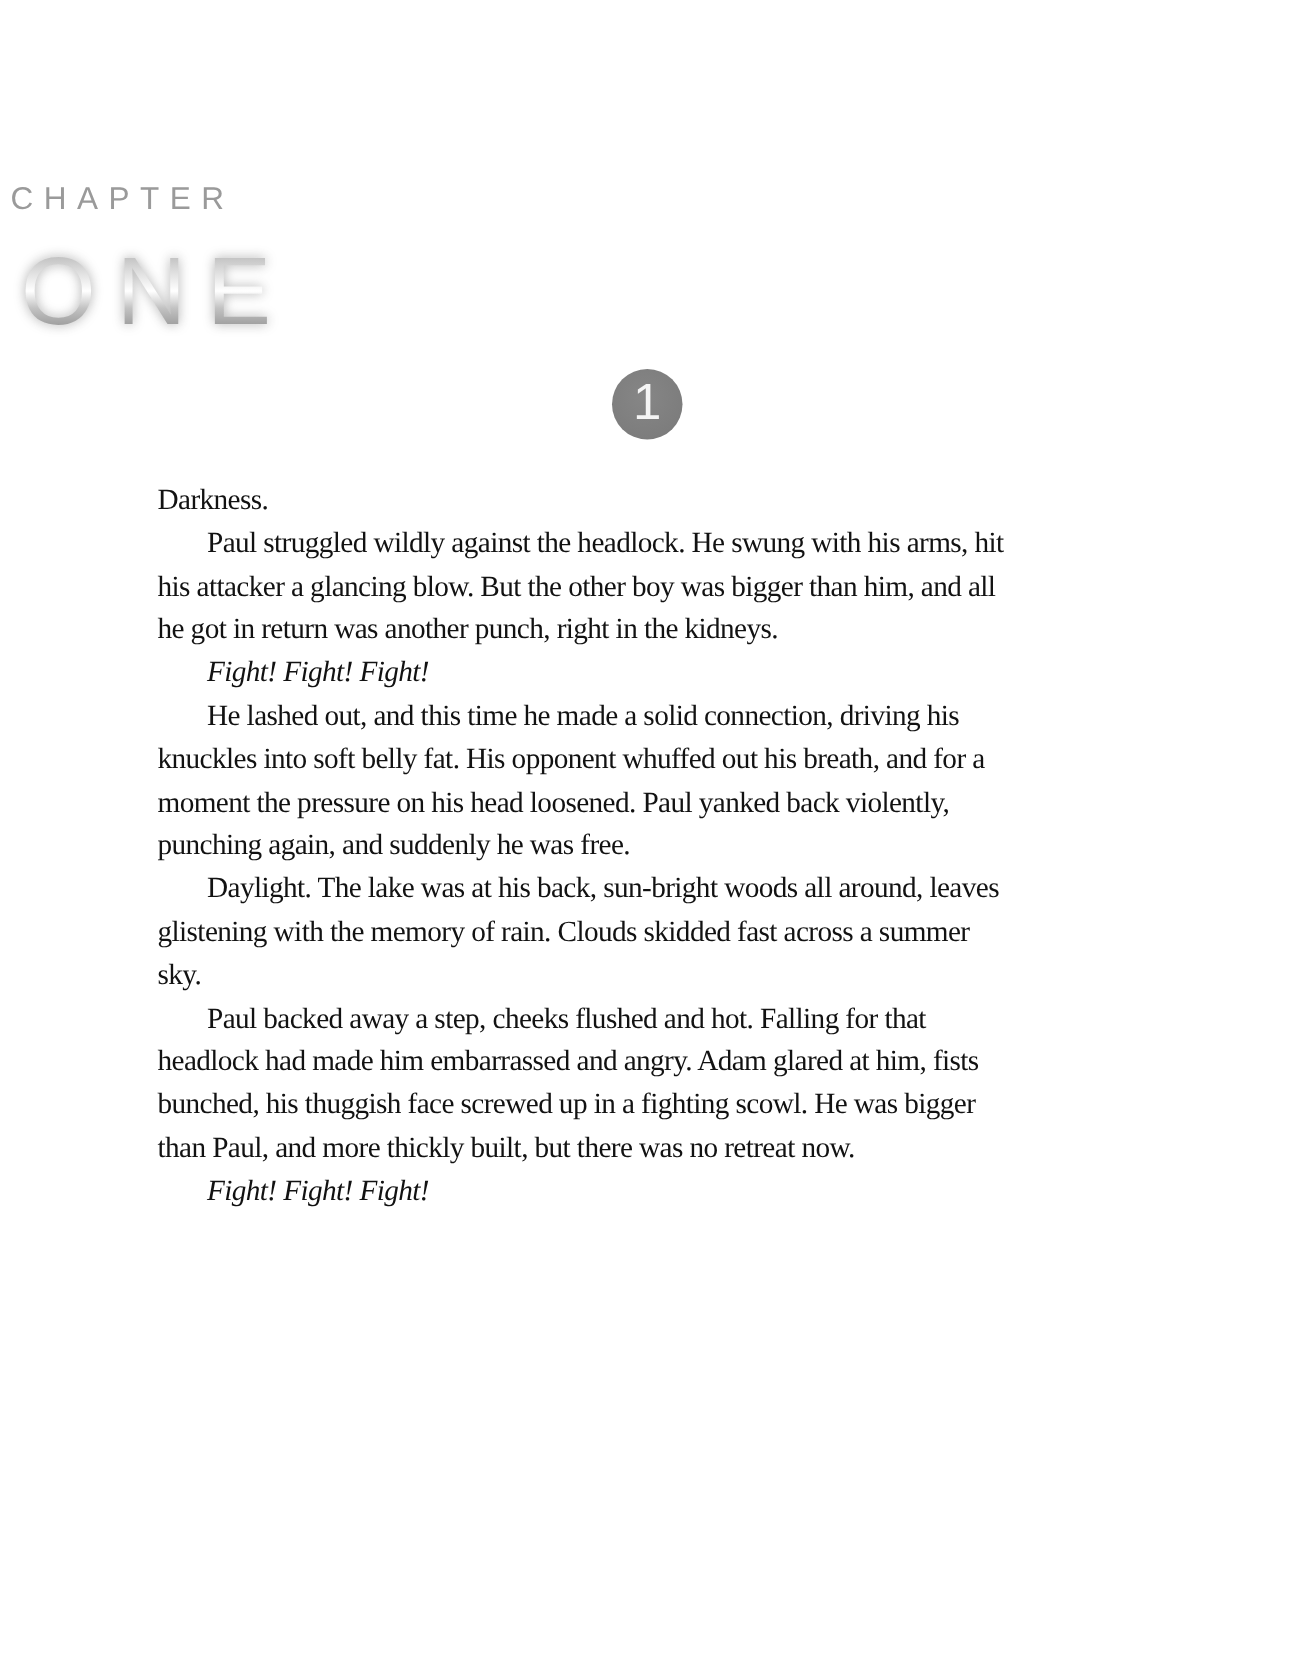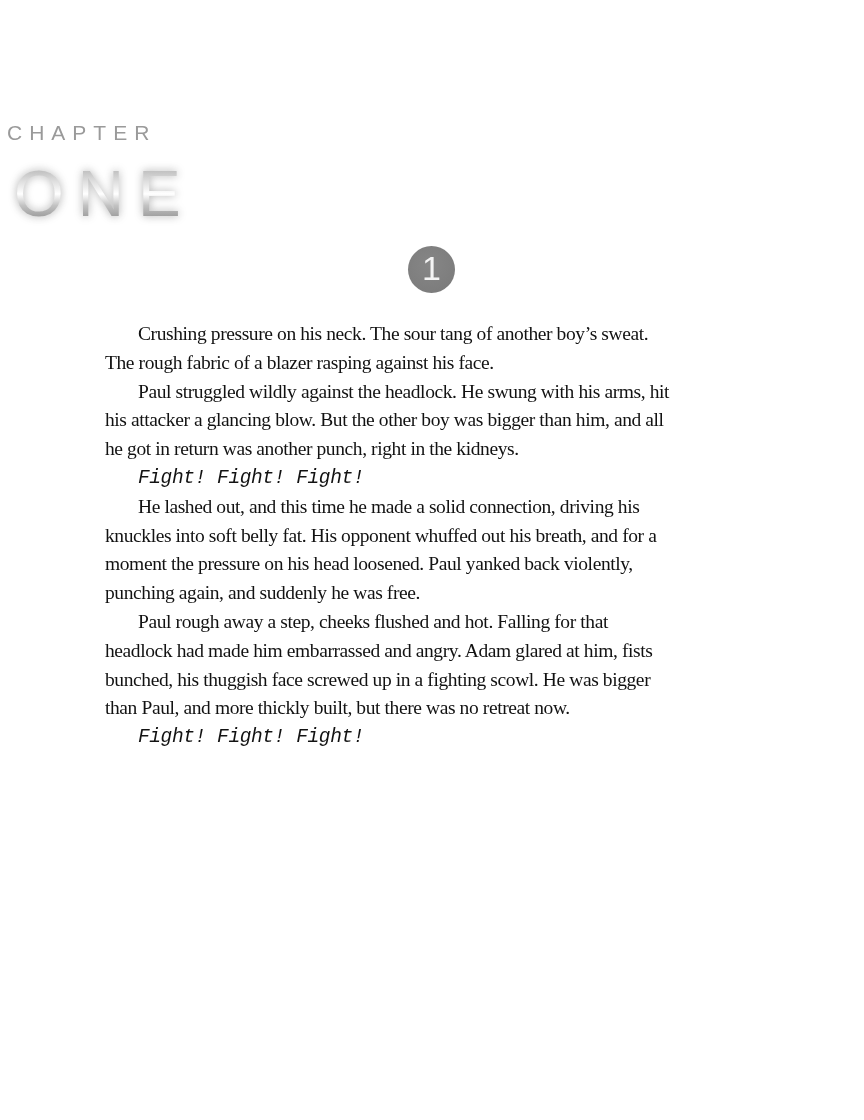--- a/index.html
+++ b/index.html
@@ -79,48 +79,49 @@
     letter-spacing: -0.4px;
     color: #121212;
     white-space: pre;
     text-indent: 33px;
   }
   .para.no-indent {
     text-indent: 0;
   }
   .para.italic {
     font-style: italic;
-    font-family: Liberation Mono, monospace;
   }
 </style>
 </head>
 <body>
 
 <div class="page">
 
   <div class="chapter-head">
     <div class="chapter-label">CHAPTER</div>
     <div class="chapter-word">ONE</div>
   </div>
 
   <div class="ornament">
     <span class="ornament-number">1</span>
   </div>
 
   <div class="body-text">
-      <p class="para">Crushing pressure on his neck. The sour tang of another boy’s sweat.
-The rough fabric of a blazer rasping against his face.</p>
+      <p class="para no-indent">Darkness.</p>
       <p class="para">Paul struggled wildly against the headlock. He swung with his arms, hit
 his attacker a glancing blow. But the other boy was bigger than him, and all
 he got in return was another punch, right in the kidneys.</p>
       <p class="para italic">Fight! Fight! Fight!</p>
       <p class="para">He lashed out, and this time he made a solid connection, driving his
 knuckles into soft belly fat. His opponent whuffed out his breath, and for a
 moment the pressure on his head loosened. Paul yanked back violently,
 punching again, and suddenly he was free.</p>
-      <p class="para">Paul rough away a step, cheeks flushed and hot. Falling for that
+      <p class="para">Daylight. The lake was at his back, sun-bright woods all around, leaves
+glistening with the memory of rain. Clouds skidded fast across a summer
+sky.</p>
+      <p class="para">Paul backed away a step, cheeks flushed and hot. Falling for that
 headlock had made him embarrassed and angry. Adam glared at him, fists
 bunched, his thuggish face screwed up in a fighting scowl. He was bigger
 than Paul, and more thickly built, but there was no retreat now.</p>
       <p class="para italic">Fight! Fight! Fight!</p>
     </div>
 
 </div>
 
 </body></html>

